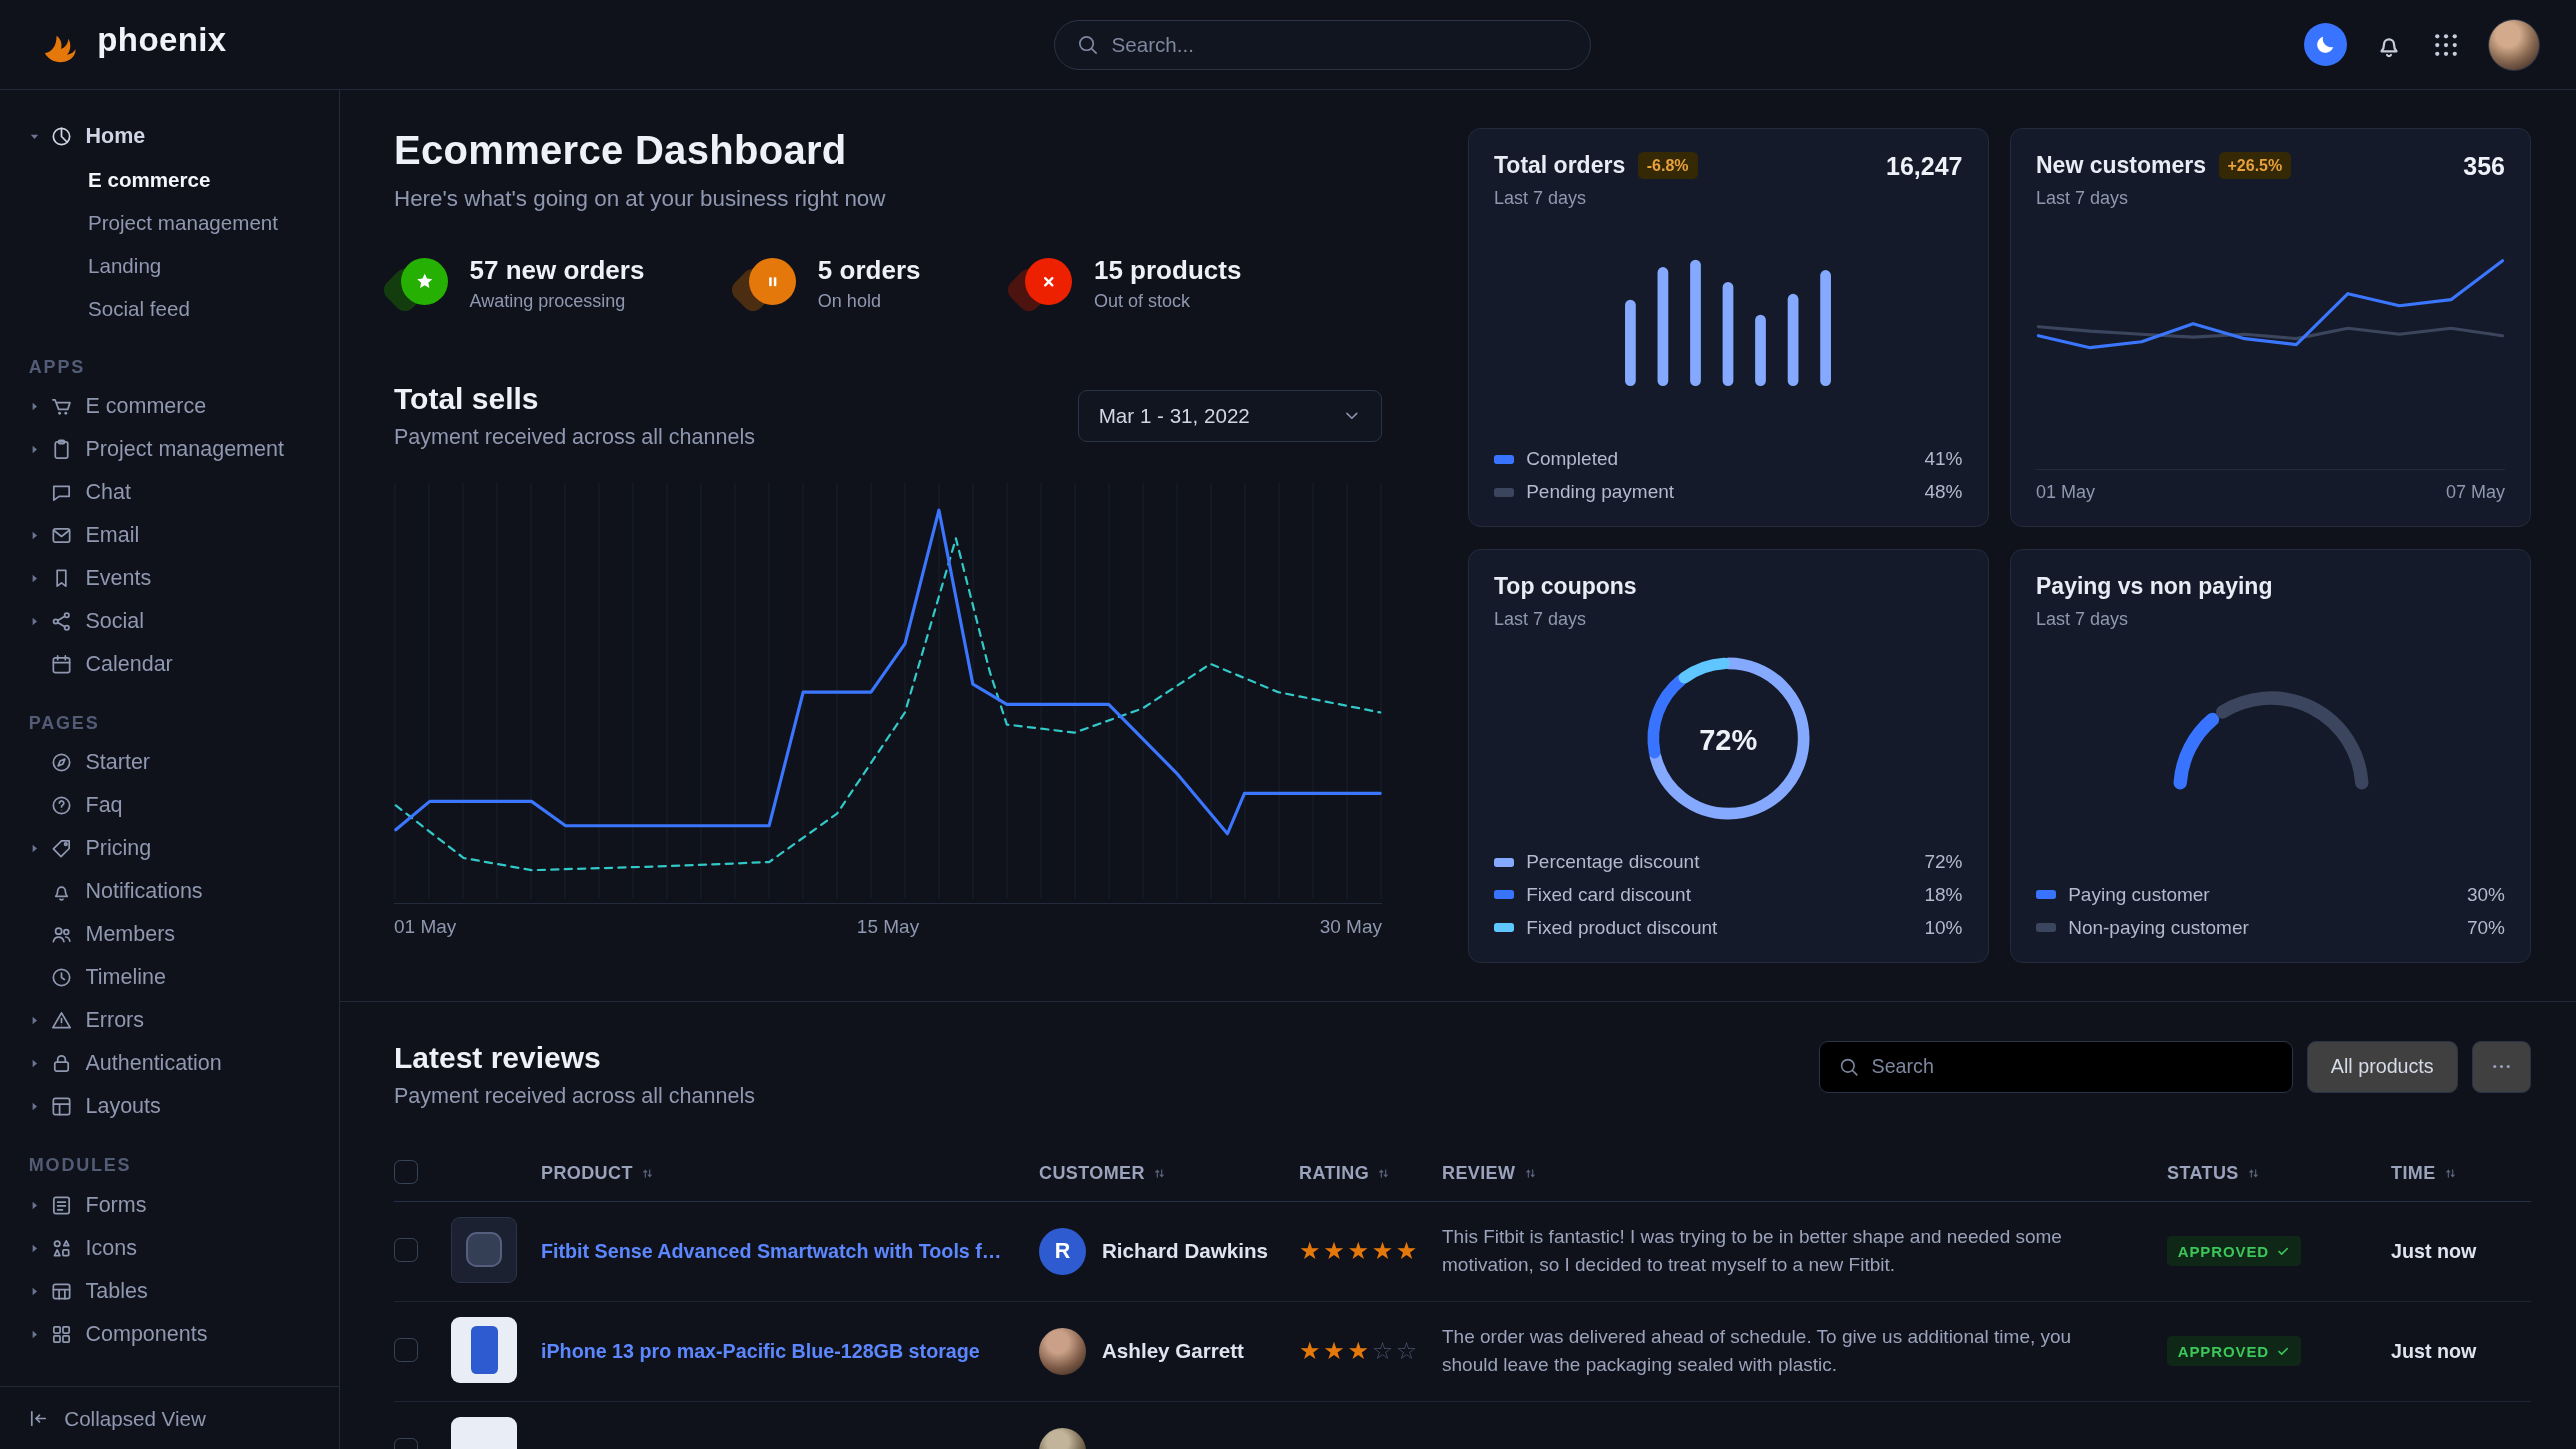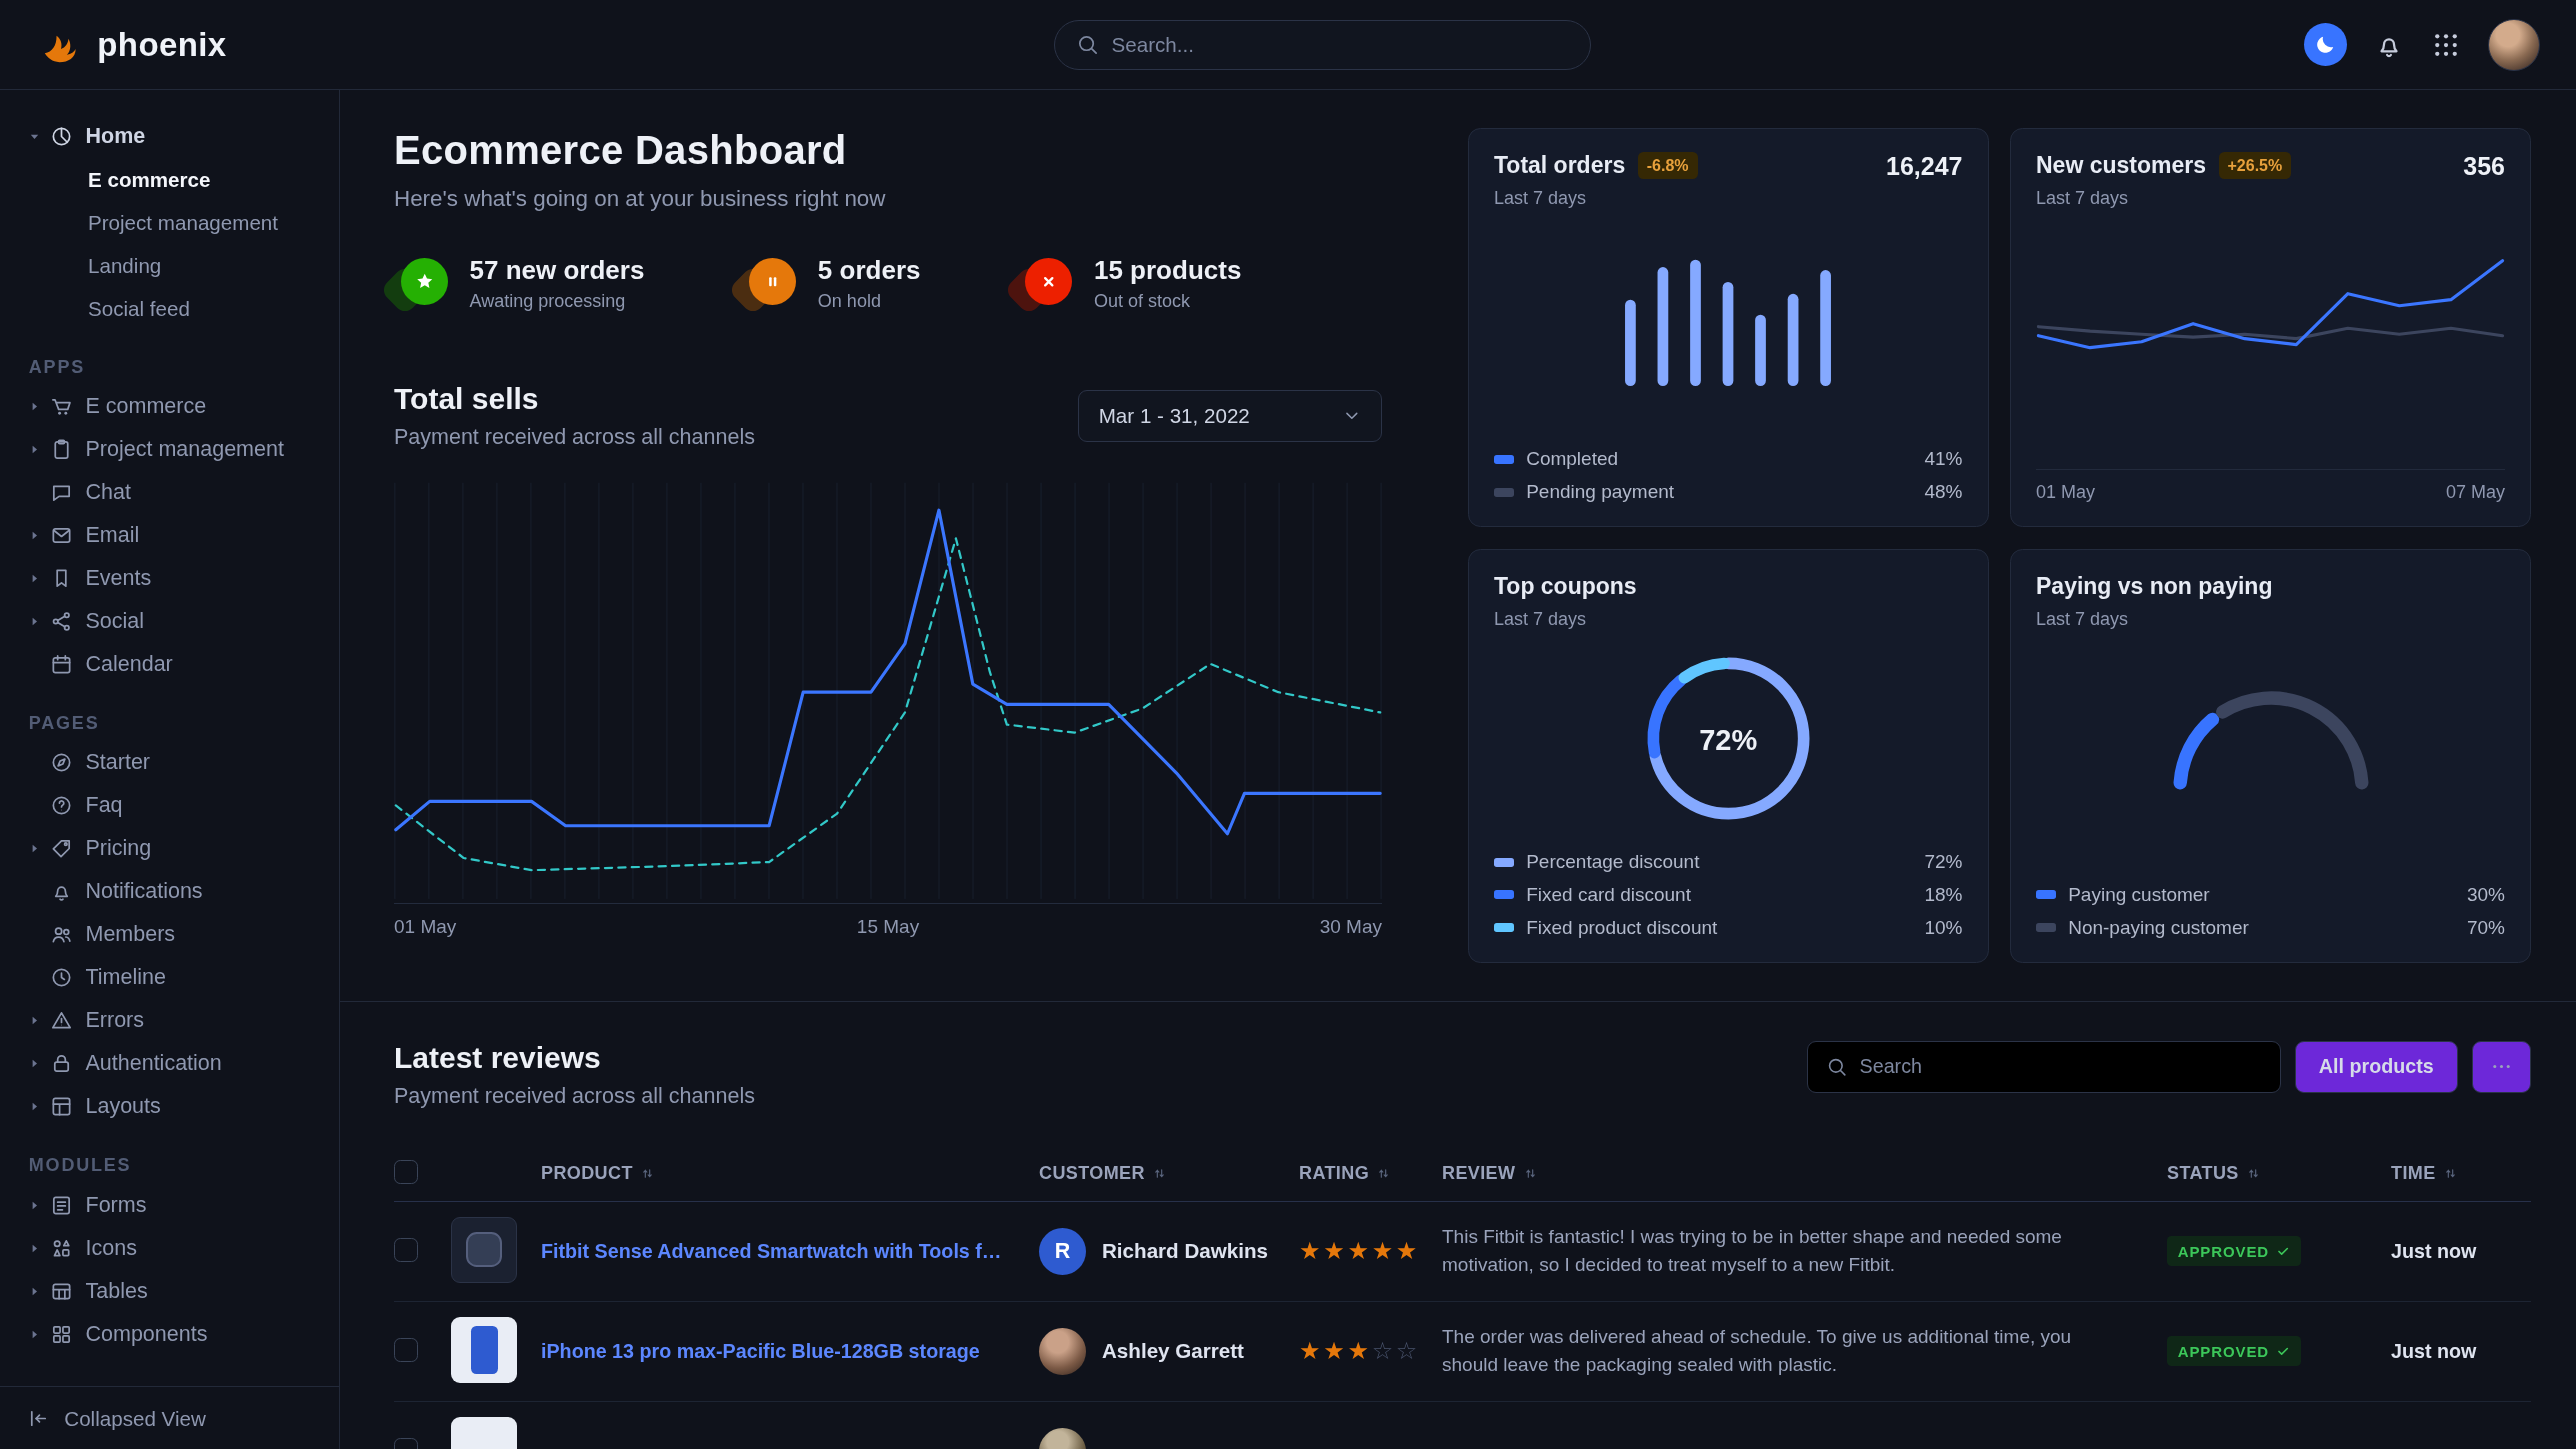--- a/index.html
+++ b/index.html
@@ -2,21 +2,21 @@
 <html style="font-size:14.3px"><head>
 <meta charset="utf-8">
 <style>
   *{box-sizing:border-box;margin:0;padding:0}
   html,body{width:2576px;height:1449px;overflow:hidden;background:#0f121b;color:#dfe4f0;
     font-family:"Liberation Sans","DejaVu Sans",sans-serif;}
   .icon svg{display:block}
 
   
   .navbar{height:90px;display:flex;align-items:center;padding:0 36px;border-bottom:0.9px solid #222939;background:#0f121b}
-  .brand{display:flex;align-items:center;gap:14.3px;width:304px;cursor:pointer}
+  .brand{display:flex;align-items:flex-start;gap:14.3px;width:304px;cursor:pointer}
   .brand .logo svg{width:47px;height:47px}
   .brand-name{font-size:33px;font-weight:bold;color:#f0f3f9;letter-spacing:0.4px}
   .nav-spacer{flex:1}
   .nav-search{width:537px;height:50px;border:0.9px solid #2b3347;border-radius:25px;display:flex;align-items:center;padding:0 21.5px;gap:12.5px;background:#11151f}
   .nav-search .icon{width:23px;height:23px;color:#7d879f}
   .nav-search input{flex:1;background:transparent;border:none;outline:none;color:#dfe4f0;font-size:20.6px;font-family:inherit}
   .nav-search input::placeholder{color:#7d879f}
   .nav-actions{display:flex;align-items:center;gap:27px}
   .nav-ic{width:30px;height:30px;color:#c6ccdc;cursor:pointer}
   .nav-ic svg{width:30px;height:30px}
@@ -91,21 +91,21 @@
   .donut-center{position:absolute;inset:0;display:flex;align-items:center;justify-content:center;font-size:29px;font-weight:bold;color:#eef1f7}
 
   
   .section-divider{border-top:0.9px solid #222939;margin:38px -45px 0 -54px}
   .reviews-head{display:flex;justify-content:space-between;align-items:flex-start;margin-top:39px}
   .reviews-controls{display:flex;gap:14.3px;align-items:center}
   .rev-search{width:474px;height:52px;border:0.9px solid #2b3347;border-radius:9px;display:flex;align-items:center;gap:12.5px;padding:0 18px;background:#000000}
   .rev-search .icon{width:21.5px;height:21.5px;color:#7d879f}
   .rev-search input{flex:1;background:transparent;border:none;outline:none;color:#dfe4f0;font-size:19.7px;font-family:inherit}
   .rev-search input::placeholder{color:#7d879f}
-  .btn{height:52px;border:0.9px solid #2b3347;border-radius:9px;background:#6d28d9;color:#d6dbe8;font-size:19.7px;font-weight:bold;padding:0 23px;display:flex;align-items:center;cursor:pointer}
+  .btn{height:52px;border:0.9px solid #2b3347;border-radius:9px;background:#404040;color:#d6dbe8;font-size:19.7px;font-weight:normal;padding:0 23px;display:flex;align-items:center;cursor:pointer}
   .btn-more{width:59px;justify-content:center;color:#9aa3bb;padding:0}
   .btn-more .icon svg{width:23px;height:23px}
 
   .table{margin-top:38px}
   .trow{display:grid;grid-template-columns:57px 90px 498px 260px 143px 725px 224px 141px;align-items:center;border-bottom:0.9px solid #1d2433}
   .trow.body-row{height:100px}
   .trow.head-row{height:55px;border-bottom:0.9px solid #27304a}
   .th{font-size:18px;font-weight:bold;color:#9aa3bb;letter-spacing:0.4px;display:flex;align-items:center;gap:7.2px;cursor:pointer}
   .th .sort{color:#5b667f}
   .th .sort svg{width:15px;height:15px}

